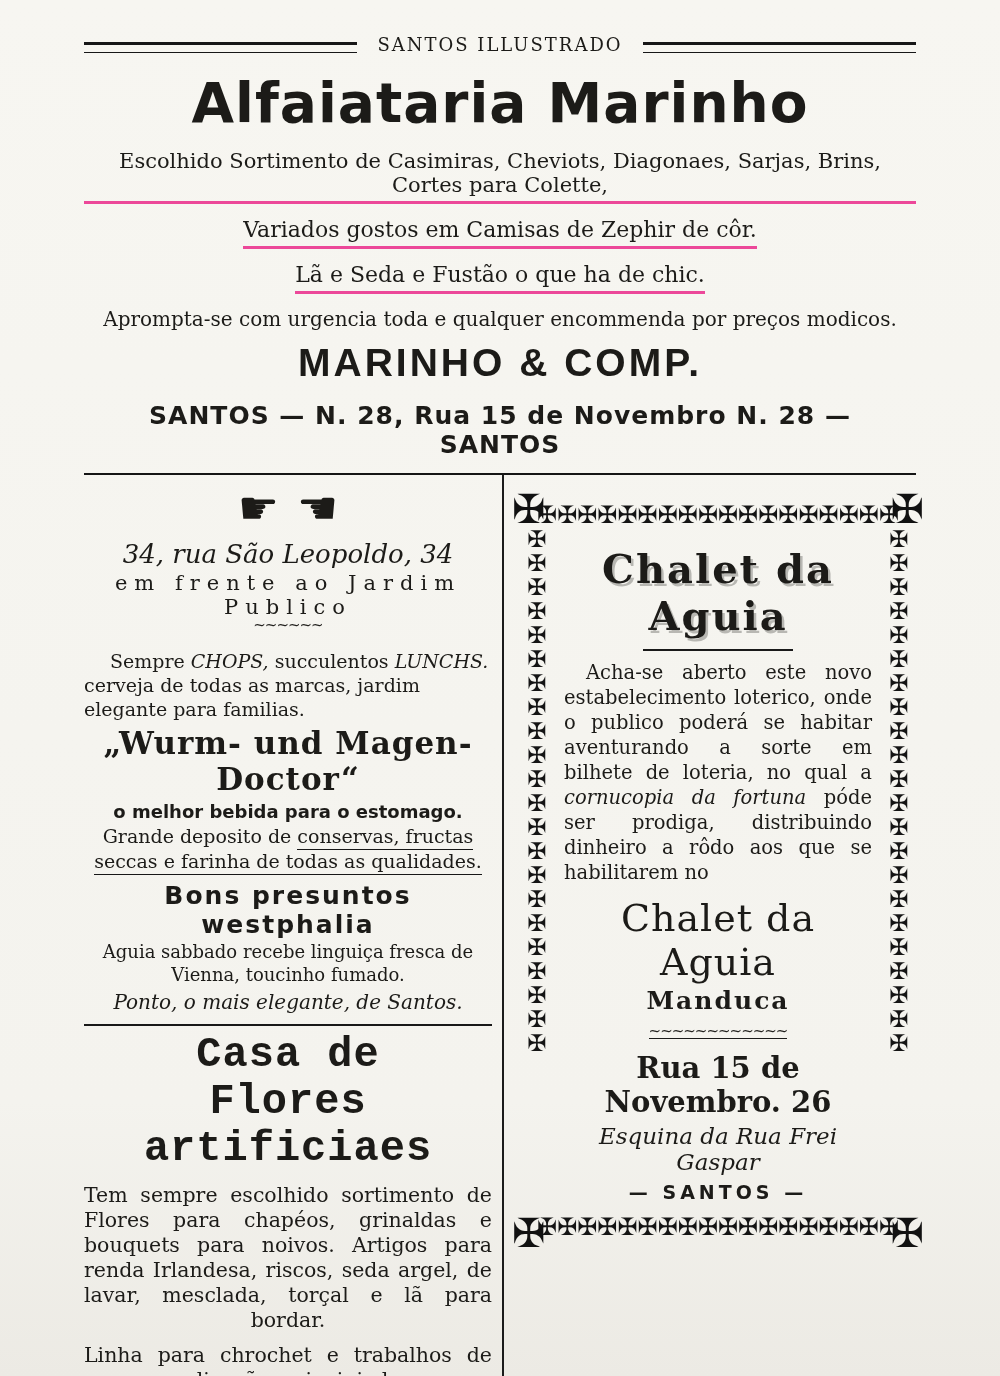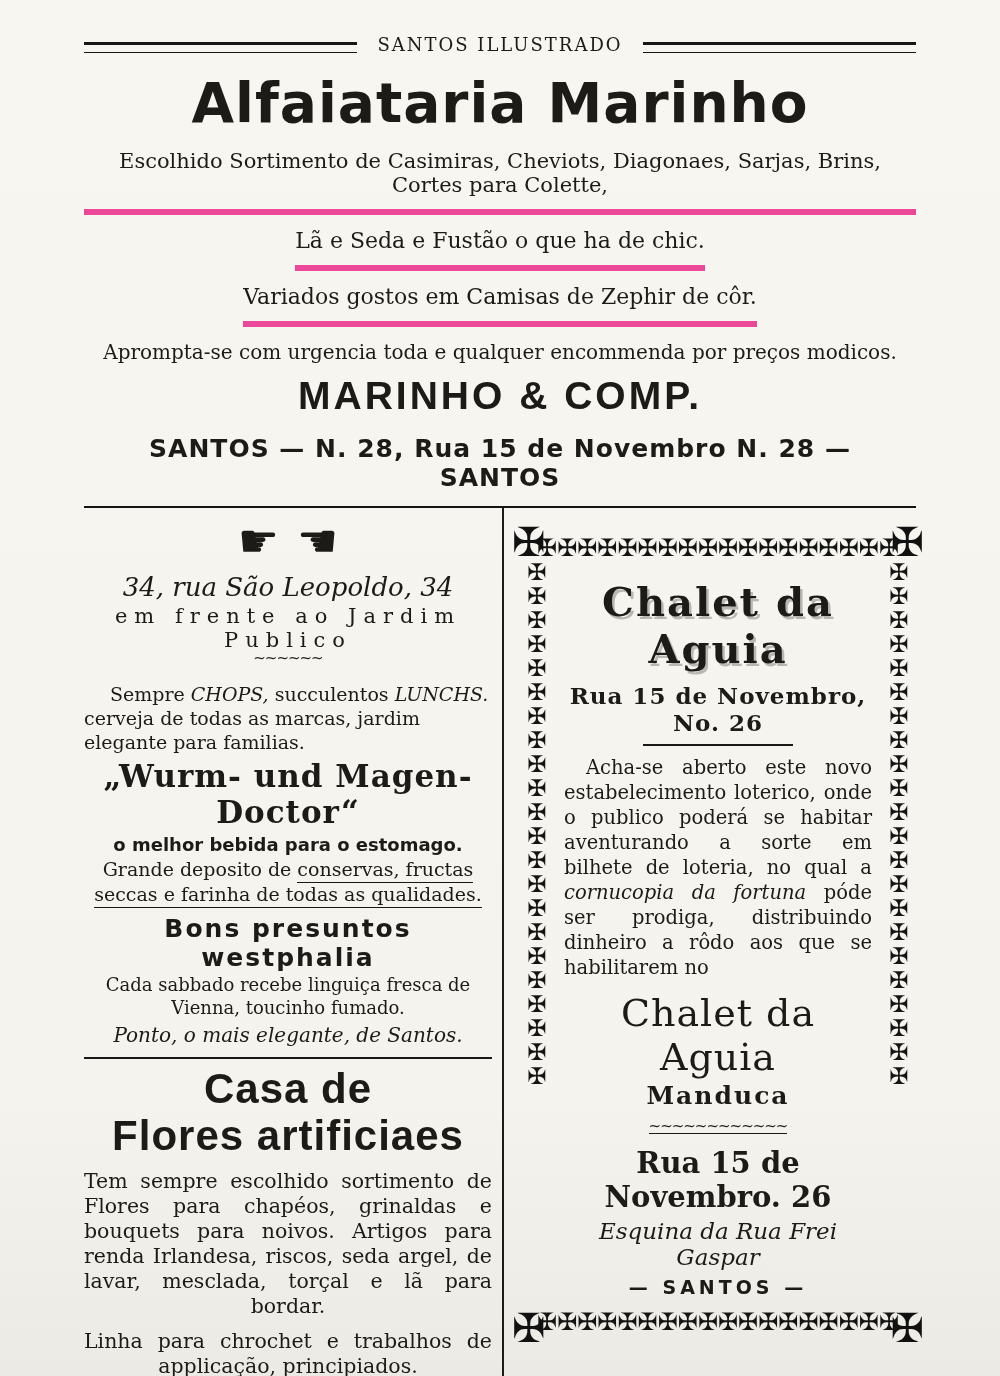--- a/index.html
+++ b/index.html
@@ -18,21 +18,21 @@
   .mast-title{font-size:18px;letter-spacing:2px;white-space:nowrap;padding:0 4px;}
 
   
   .marinho{text-align:center;}
   .marinho-title{
     font-family:"DejaVu Sans","Liberation Sans",sans-serif;
     font-weight:bold;font-size:55px;letter-spacing:1px;margin:16px 0 14px 0;
   }
   .m-line{margin:0 0 13px 0;font-size:21px;}
   .m-line.sz22{font-size:22px;}
-  .u{border-bottom:6px solid #ec4899;padding-bottom:12px;display:inline-block;}
+  .u{border-bottom:3px solid #ec4899;padding-bottom:4px;display:inline-block;}
   .m-line4{font-size:20px;margin:2px 0 10px 0;}
   .m-company{
     font-family:"Liberation Sans","DejaVu Sans",sans-serif;
     font-weight:bold;font-size:39px;letter-spacing:3px;margin:6px 0 10px 0;
   }
   .m-address{
     font-family:"DejaVu Sans","Liberation Sans",sans-serif;
     font-weight:bold;font-size:25px;letter-spacing:1px;margin:16px 0 14px 0;
   }
 
@@ -68,21 +68,21 @@
     font-weight:bold;font-size:25px;letter-spacing:2px;margin:8px 0 2px 0;
   }
   .tiv-para3{font-size:18px;margin:0;line-height:1.25;}
   .tiv-para4{font-size:20px;font-style:italic;margin:4px 0 10px 0;}
 
   .col-rule{border-top:2px solid #181818;margin:4px 0 6px 0;}
 
   
   .flores{text-align:center;}
   .flores-title{
-    font-family:Liberation Sans, sans-serif;
+    font-family:Liberation Mono, monospace;
     font-weight:bold;font-size:42px;line-height:1.12;margin:4px 0 10px 0;letter-spacing:1px;
   }
   .flores p.fpara{font-size:20.5px;line-height:1.22;margin:8px 0 10px 0;text-align:justify;text-align-last:center;}
 
   
   .aguia-frame{position:relative;margin-top:28px;width:396px;}
   .frame-top,.frame-bottom{
     font-size:24px;line-height:24px;white-space:nowrap;overflow:hidden;
     text-align:center;color:#141414;
   }
@@ -119,22 +119,22 @@
 
   <header class="masthead">
     <span class="mast-rule"></span>
     <span class="mast-title">SANTOS ILLUSTRADO</span>
     <span class="mast-rule"></span>
   </header>
 
   <section class="marinho">
     <h1 class="marinho-title">Alfaiataria Marinho</h1>
     <p class="m-line"><span class="u">Escolhido Sortimento de Casimiras, Cheviots, Diagonaes, Sarjas, Brins, Cortes para Colette,</span></p>
+    <p class="m-line sz22"><span class="u">Variados gostos em Camisas de Zephir de côr.</span></p>
     <p class="m-line sz22"><span class="u">Lã e Seda e Fustão o que ha de chic.</span></p>
-    <p class="m-line sz22"><span class="u">Variados gostos em Camisas de Zephir de côr.</span></p>
     <p class="m-line m-line4">Aprompta-se com urgencia toda e qualquer encommenda por preços modicos.</p>
     <p class="m-company">MARINHO &amp; COMP.</p>
     <p class="m-address">SANTOS  —  N. 28, Rua 15 de Novembro N. 28  —  SANTOS</p>
   </section>
 
   <div class="rule-full"></div>
 
   <div class="columns">
 
     <div class="col-left">
@@ -144,21 +144,21 @@
           <span class="hand">☛</span>
           <span class="hand">☚</span>
         </div>
         <p class="tivoly-addr1">34, rua São Leopoldo, 34</p>
         <p class="tivoly-addr2">em frente ao Jardim Publico</p>
         <div class="wavy-div"><span class="wavy wavy-sm">~~~~~~</span></div>
         <p class="tiv-para1"><span>Sempre </span><span class="caps-it">CHOPS,</span><span> succulentos </span><span class="caps-it">LUNCHS.</span><span> cerveja de todas as marcas, jardim elegante para familias.</span></p>
         <p class="german-name">„Wurm- und Magen-Doctor“</p>
         <p class="tiv-para2"><span class="p2-bold">o melhor bebida para o estomago.</span><span>  Grande deposito de </span><span class="p2-under">conservas, fructas seccas e farinha de todas as qualidades.</span></p>
         <p class="tiv-head2">Bons presuntos westphalia</p>
-        <p class="tiv-para3">Cada sabbado recebe linguiça fresca de Vienna, toucinho fumado.</p>
+        <p class="tiv-para3">Aguia sabbado recebe linguiça fresca de Vienna, toucinho fumado.</p>
         <p class="tiv-para4">Ponto, o mais elegante, de Santos.</p>
       </section>
 
       <div class="col-rule"></div>
 
       <section class="flores">
         <h2 class="flores-title"><span>Casa de</span><br><span>Flores artificiaes</span></h2>
         <p class="fpara">Tem sempre escolhido sortimento de Flores para chapéos, grinaldas e bouquets para noivos.  Artigos para renda Irlandesa, riscos, seda argel, de lavar, mesclada, torçal e lã para bordar.</p>
         <p class="fpara">Linha para chrochet e trabalhos de applicação, principiados.</p>
 
@@ -191,21 +191,20 @@
 ✠
 ✠
 ✠
 ✠
 ✠
 ✠
 ✠
 ✠</div>
           <div class="frame-content">
             <h2 class="aguia-title">Chalet da Aguia</h2>
-            <p class="aguia-addr1">Rua 15 de Novembro, No. 26</p>
             <div class="short-rule"></div>
             <p class="aguia-body"><span>Acha-se aberto este novo estabelecimento loterico, onde o publico poderá se habitar aventurando a sorte em bilhete de loteria, no qual a </span><span class="caps-it">cornucopia da fortuna</span><span> póde ser prodiga, distribuindo dinheiro a rôdo aos que se habilitarem no</span></p>
             <p class="aguia-name2">Chalet da Aguia</p>
             <p class="aguia-manduca">Manduca</p>
             <div class="wavy-div"><span class="wavy wavy-sm wavy-underlined">~~~~~~~~~~~~</span></div>
             <p class="aguia-addr2">Rua 15 de Novembro. 26</p>
             <p class="aguia-addr3">Esquina da Rua Frei Gaspar</p>
             <p class="aguia-city">— SANTOS —</p>
           </div>
           <div class="frame-side">✠

